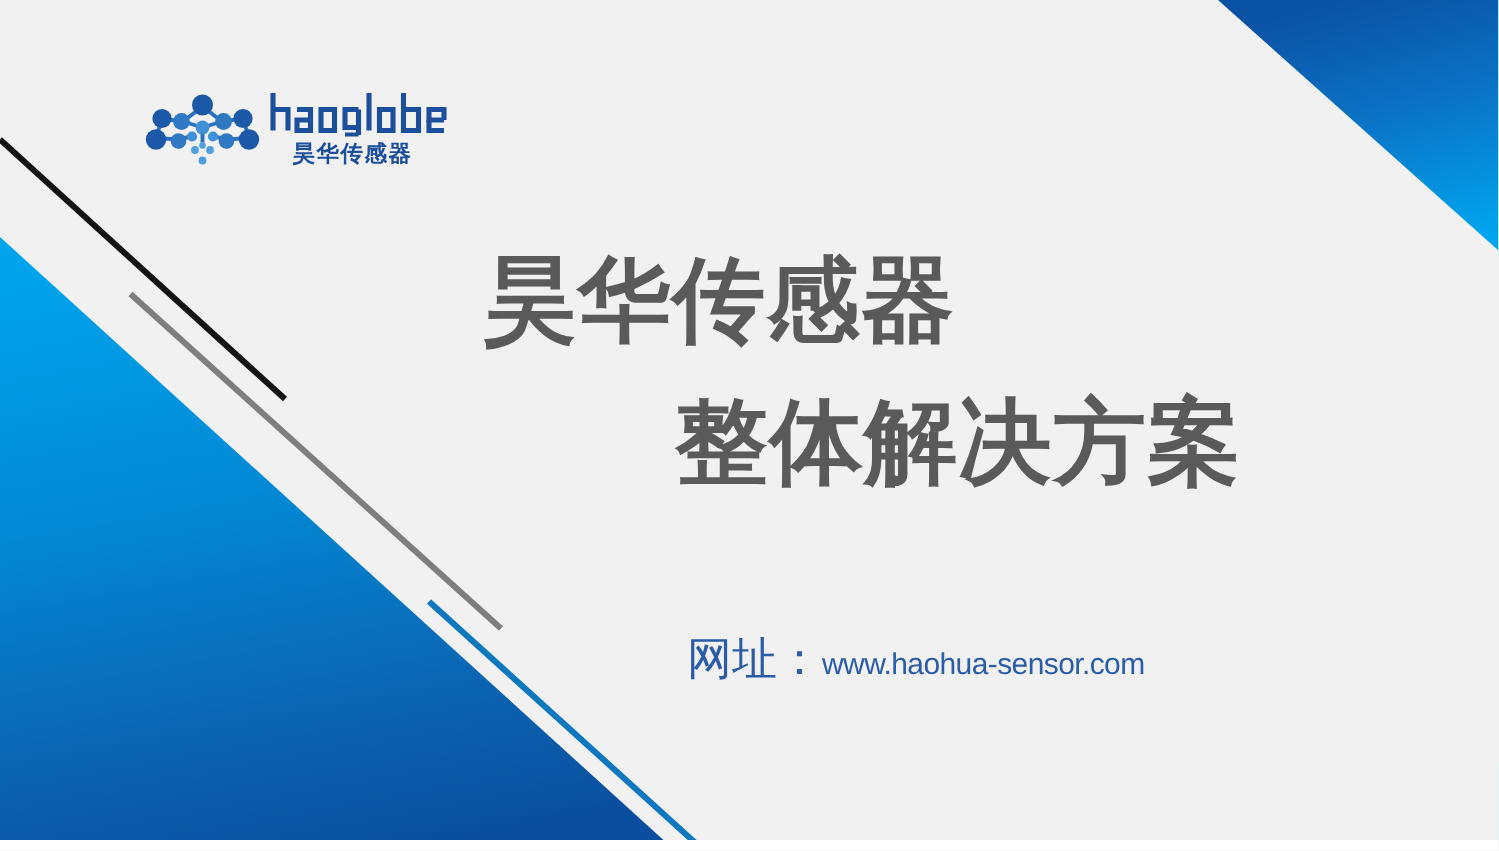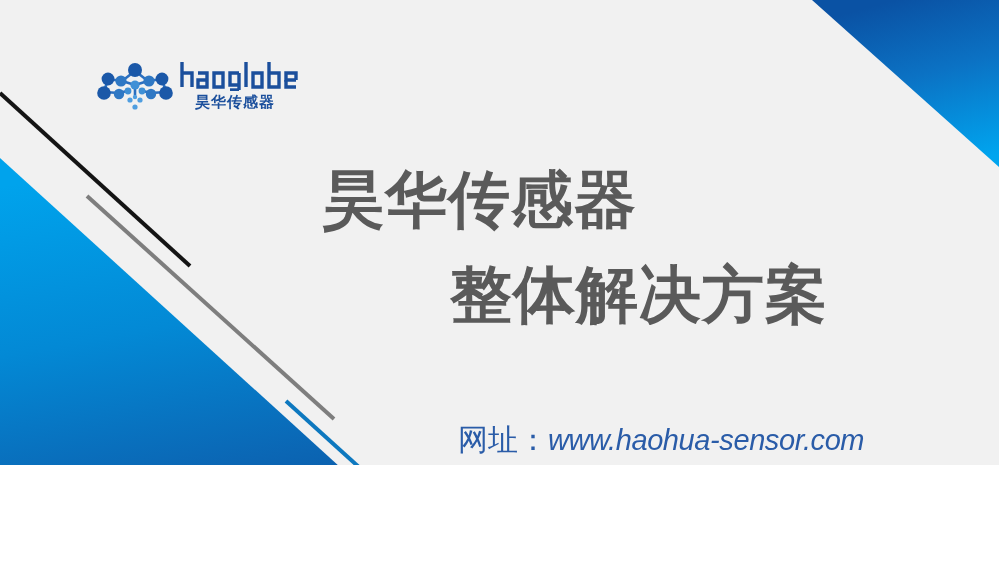--- a/index.html
+++ b/index.html
@@ -6,21 +6,21 @@
     margin: 0;
     padding: 0;
     background: #ffffff;
   }
   body {
     font-family: "Liberation Sans", sans-serif;
   }
   #slide {
     position: relative;
     width: 999px;
-    height: 465px;
+    height: 560px;
     overflow: hidden;
     background: #5eead4;
   }
   #bg-svg {
     position: absolute;
     left: 0;
     top: 0;
     width: 999px;
     height: 567px;
     display: block;
@@ -97,23 +97,22 @@
     font-size: 30px;
     color: #2a5ca8;
     line-height: 40px;
     white-space: nowrap;
   }
   .website .label {
     letter-spacing: 0px;
   }
   .website .url {
     font-family: "Liberation Sans", sans-serif;
-    font-size: 29px;
+    font-size: 20px;
     letter-spacing: -0.4px;
-    font-style: italic;
   }
 </style>
 </head>
 <body>
 
 <div id="slide">
 
   <svg id="bg-svg" viewBox="0 0 999 567" xmlns="http://www.w3.org/2000/svg">
     <defs>
       <linearGradient id="gradTopRight" x1="0.45" y1="0" x2="0.75" y2="1">

